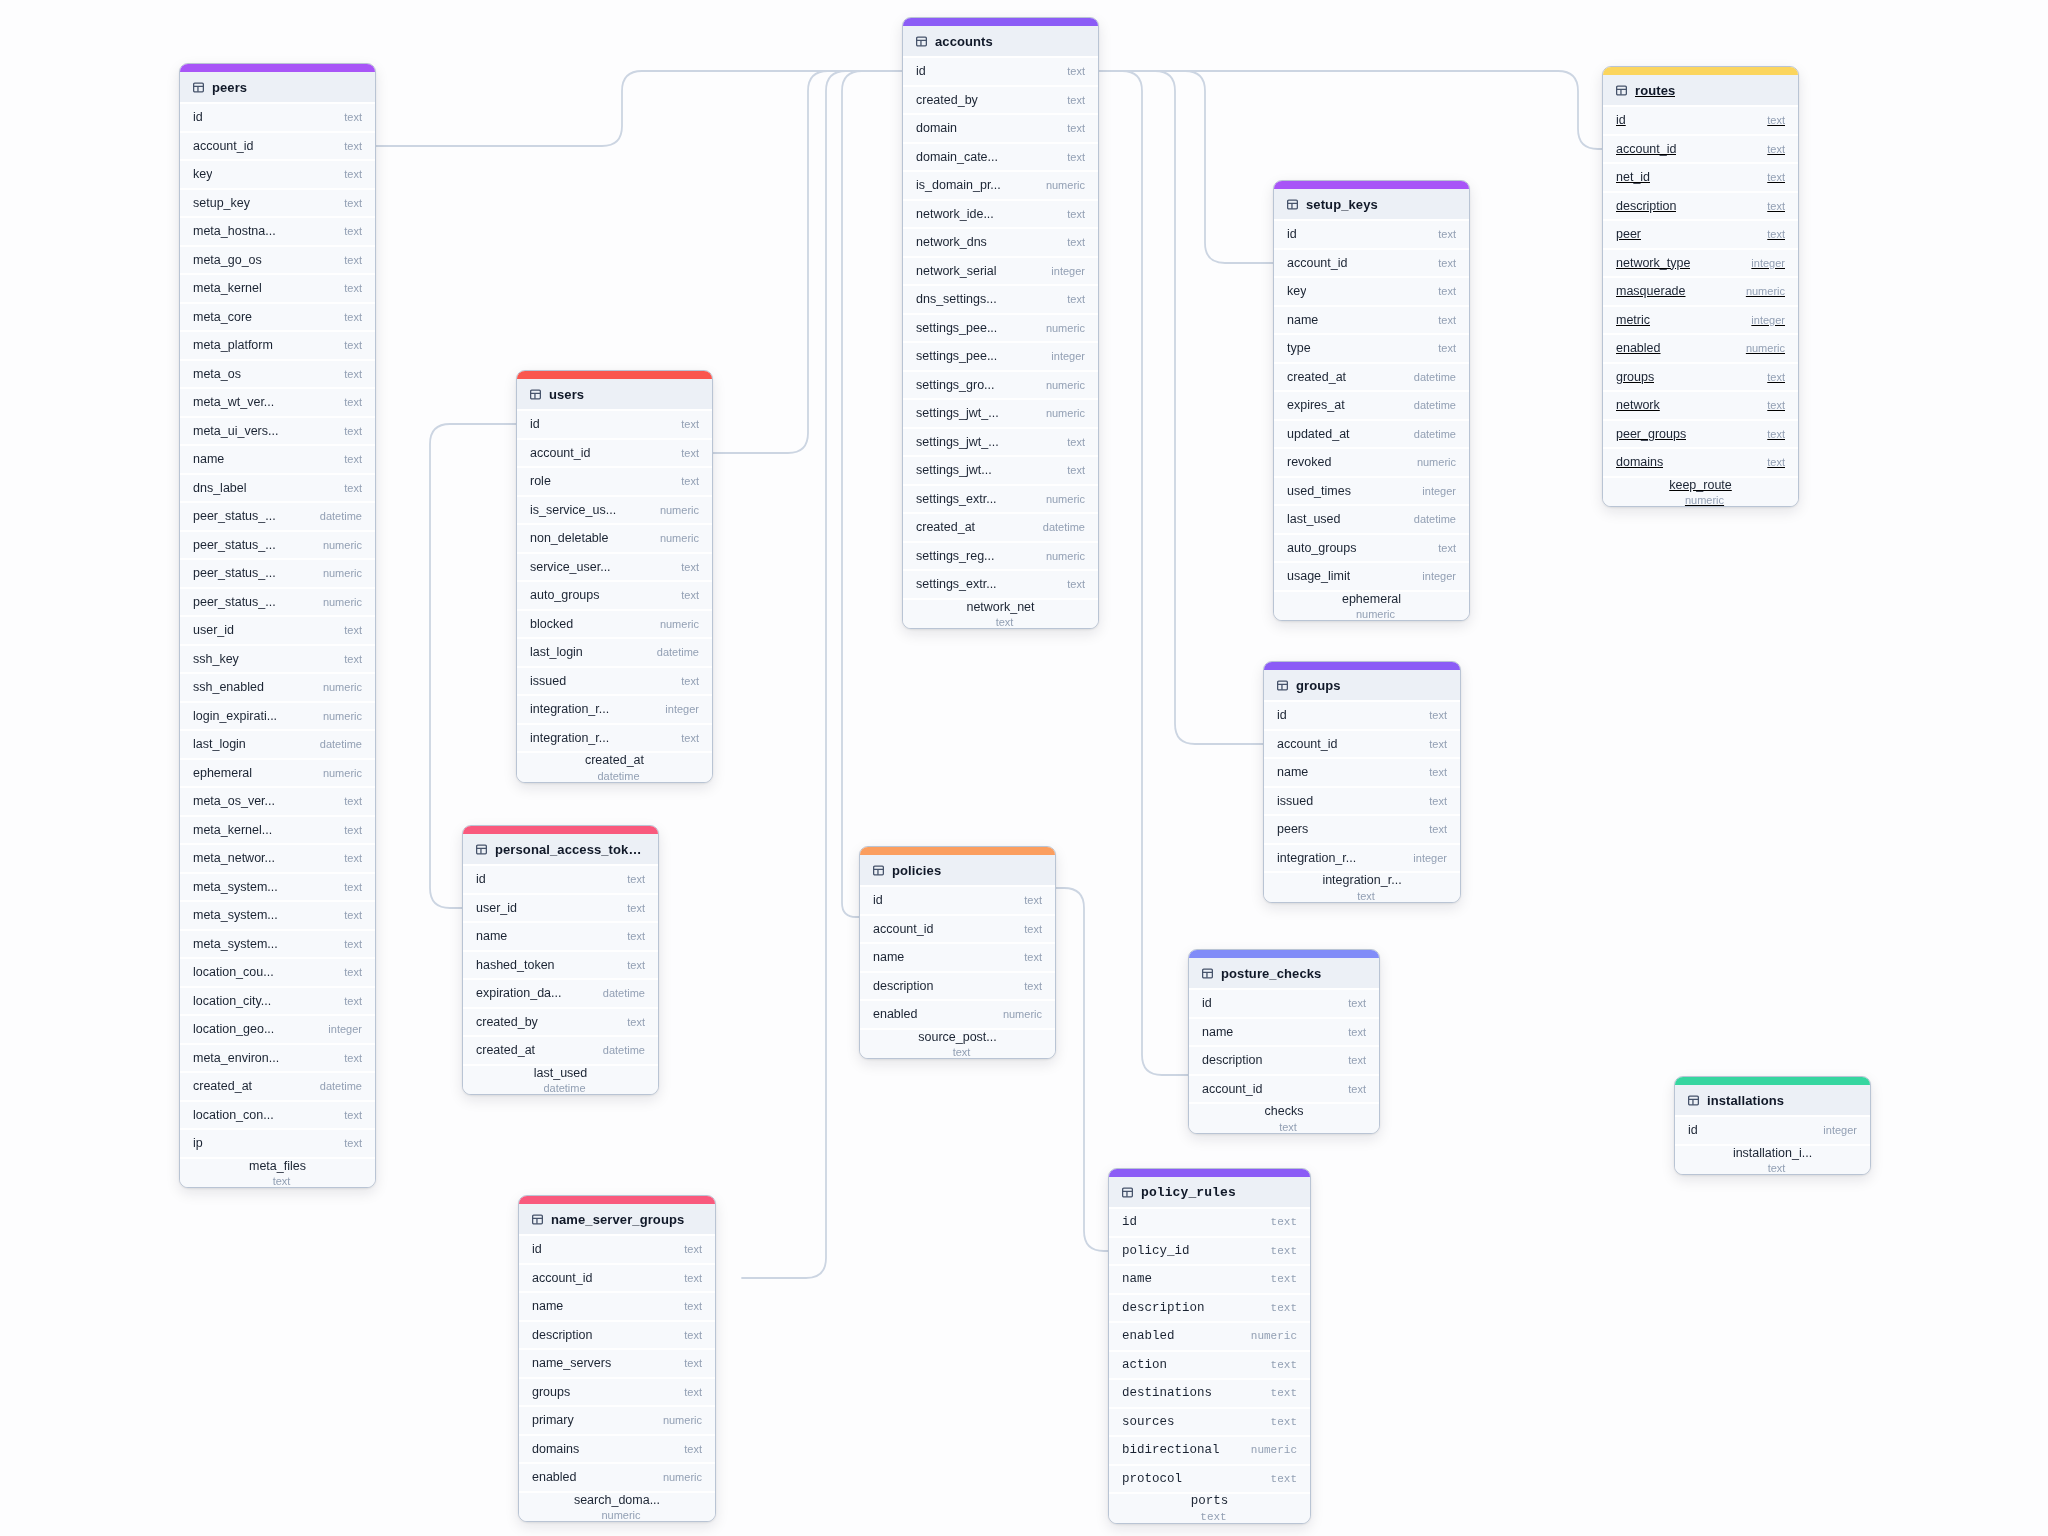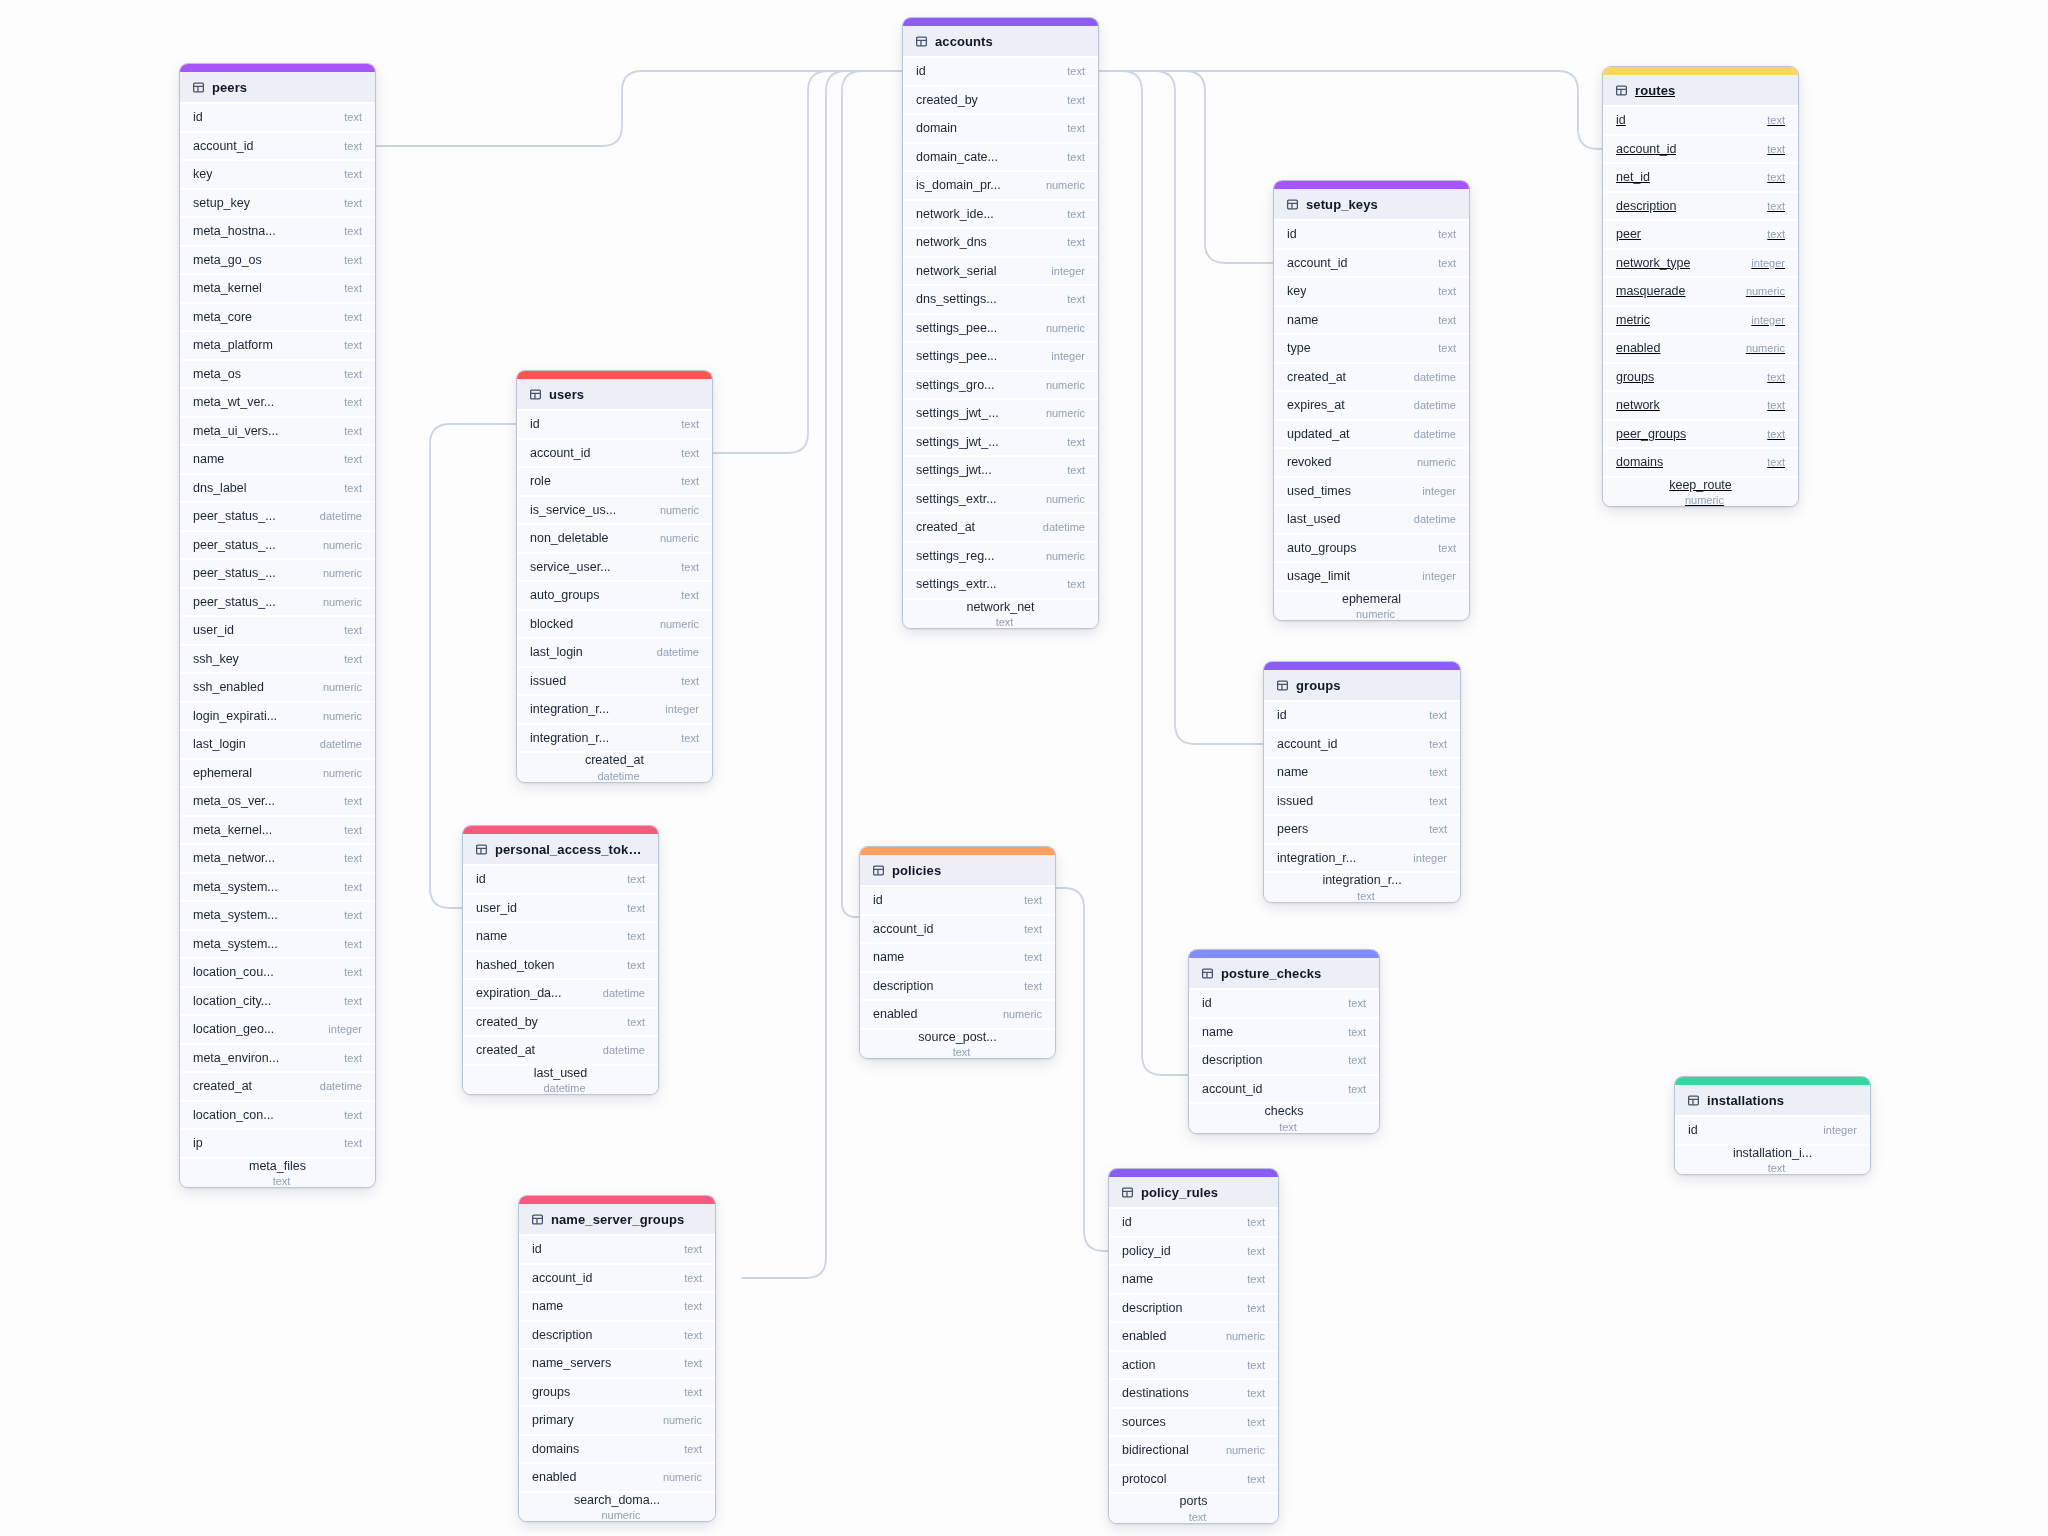--- a/index.html
+++ b/index.html
@@ -660,21 +660,21 @@
       </div>
       <div class="frow">
         <span class="fname">account_id</span>
         <span class="ftype">text</span>
       </div>
       <div class="frow">
         <span class="fname">checks</span>
         <span class="ftype">text</span>
       </div>
     </div>
-    <div class="table" style="left: 1108px; top: 1168px; width: 171px;">
+    <div class="table" style="left: 1108px; top: 1168px; width: 203px; font-family: Liberation Mono, monospace;">
       <div class="colorbar" style="background: rgb(139, 92, 246);"></div>
       <div class="titlerow">
         <span class="ticon">
           <svg width="13" height="13" viewBox="0 0 24 24" fill="none">
             <rect x="3" y="4" width="18" height="16" rx="2" stroke="#46536b" stroke-width="2.4"></rect>
             <path d="M3 10h18M11 10v10" stroke="#46536b" stroke-width="2.4"></path>
           </svg>
         </span>
         <span class="tname">policy_rules</span>
       </div>

